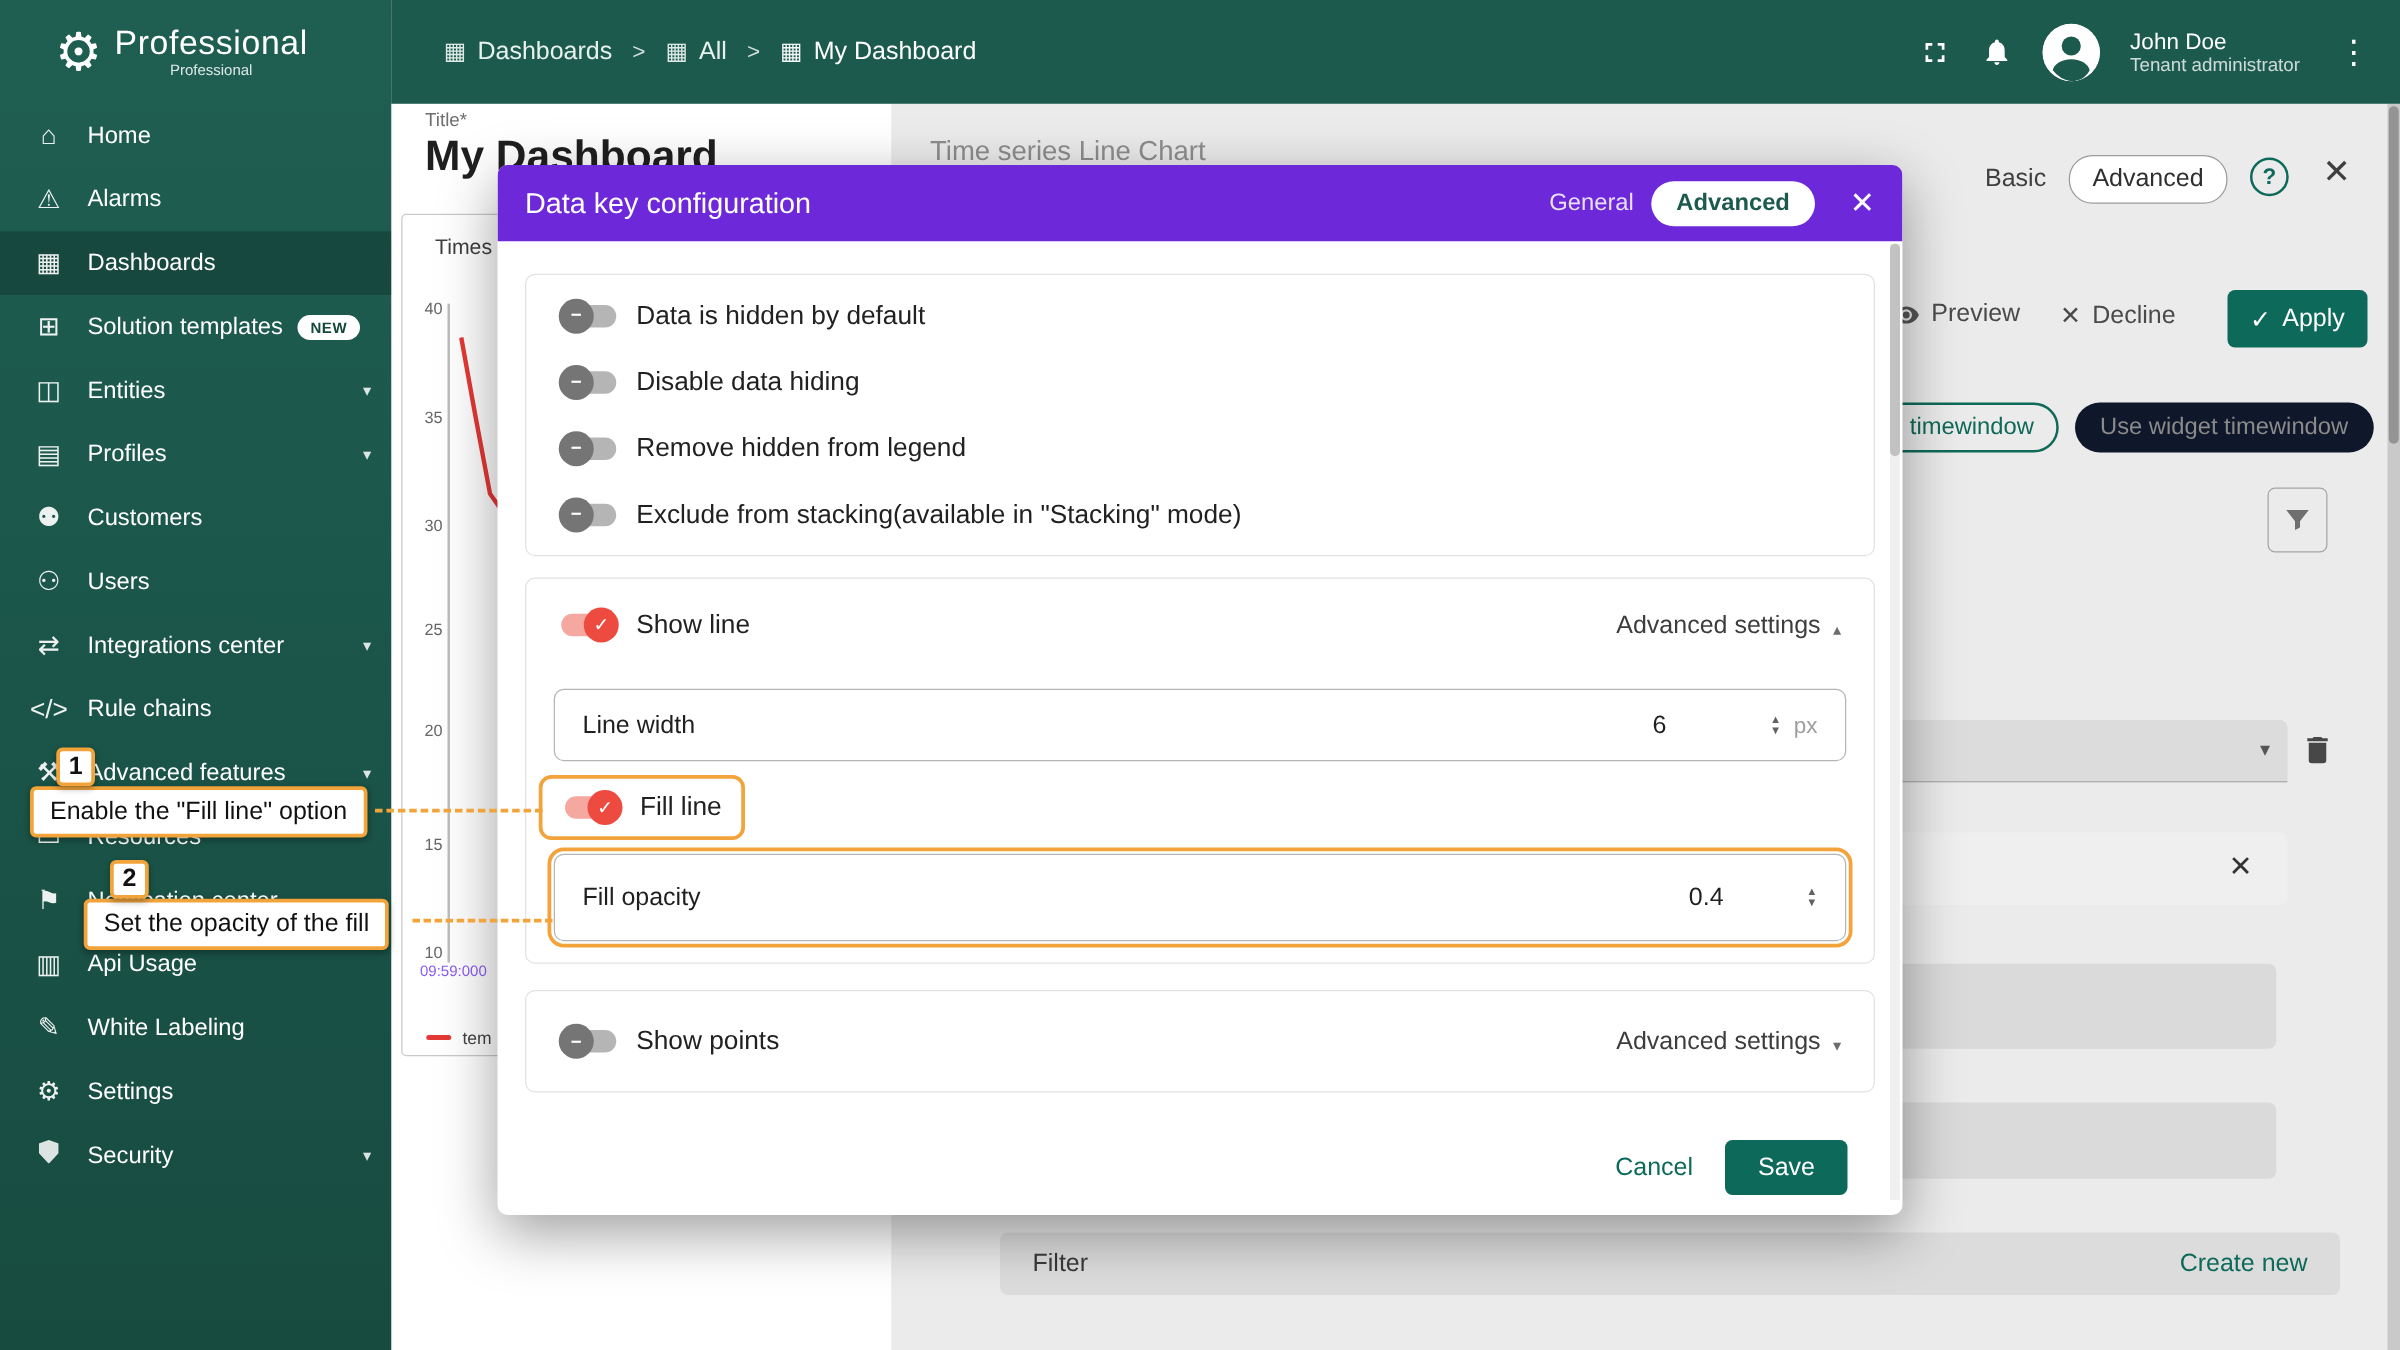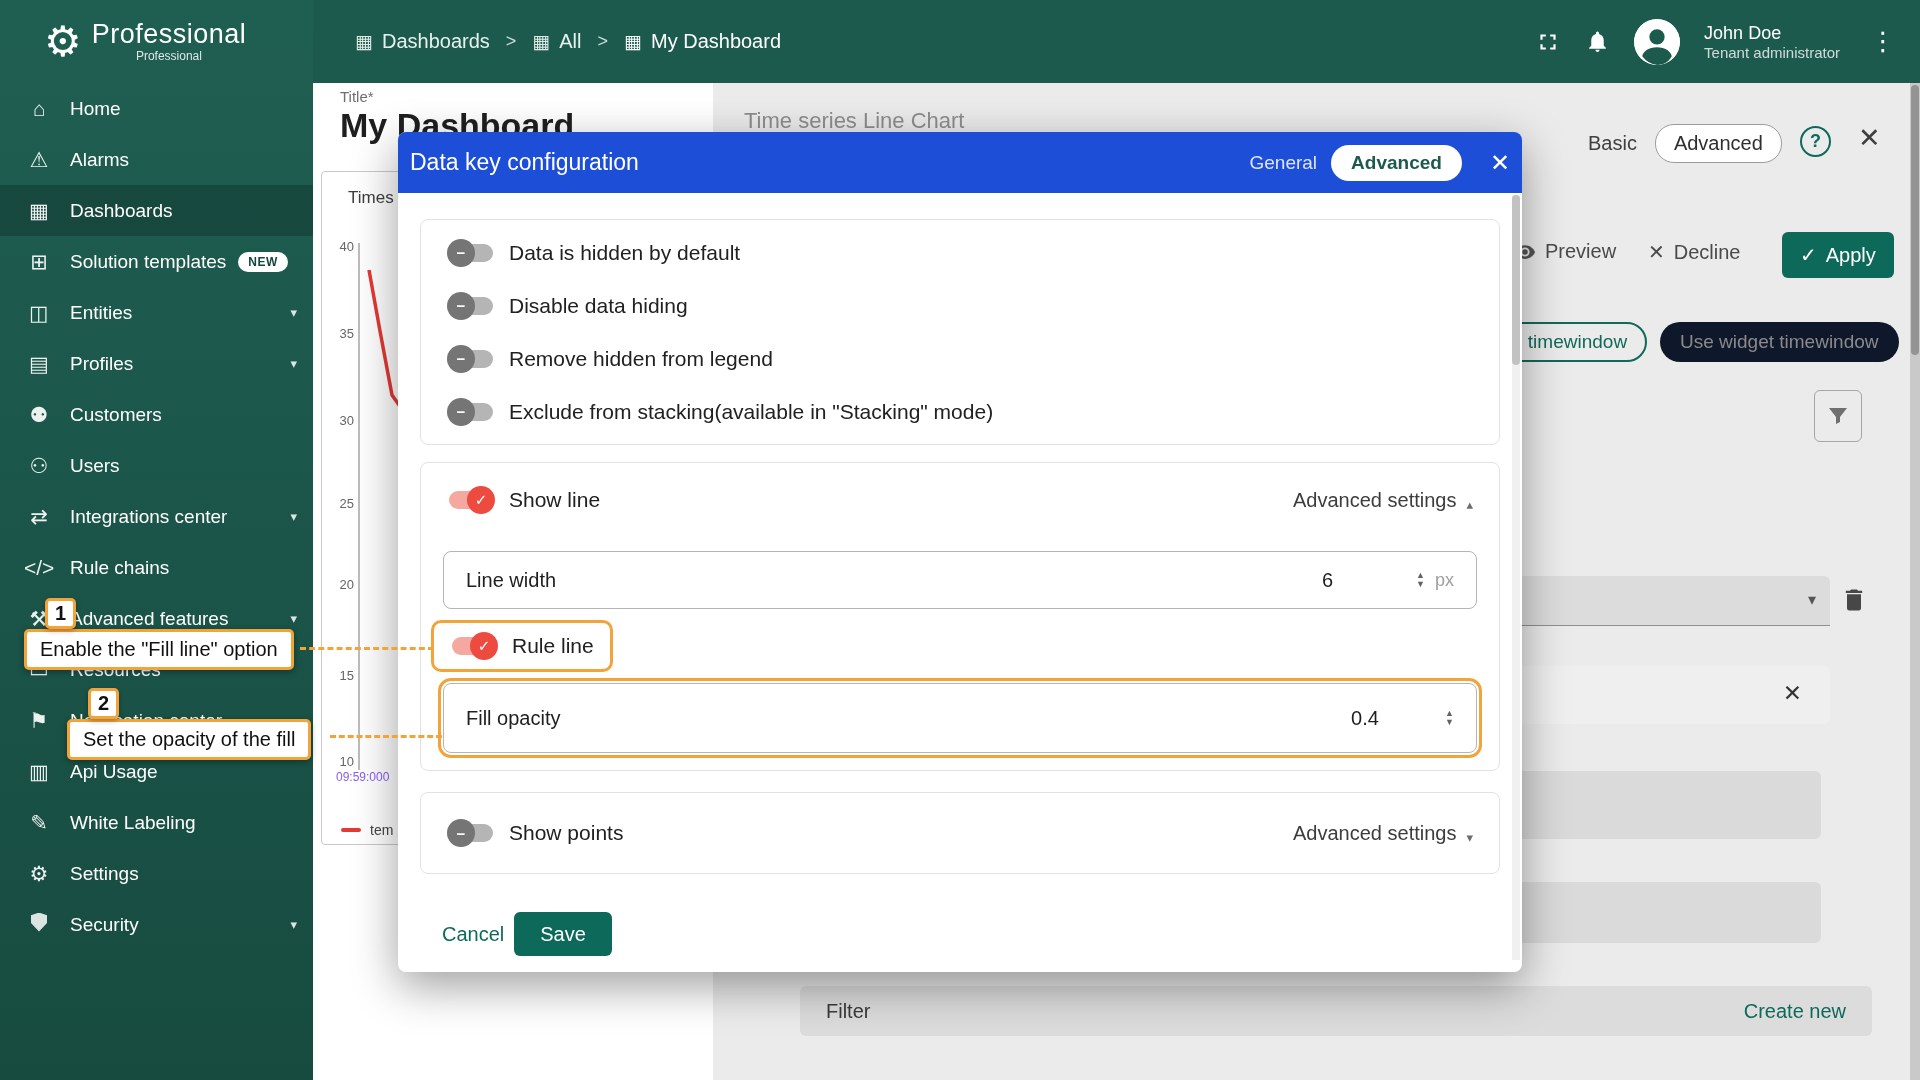--- a/index.html
+++ b/index.html
@@ -97,21 +97,21 @@
   .tgl .thumb { position:absolute; top:0; width:28px; height:28px; border-radius:50%; color:#fff;
                 display:flex; align-items:center; justify-content:center; font-size:15px; font-weight:bold; }
   .tgl.off .track { background:#b5b5b5; }
   .tgl.off .thumb { left:0; background:#757575; }
   .tgl.on .track { background:#f5a89f; }
   .tgl.on .thumb { left:20px; background:#ee4b40; }
 
   
   .modal { position:absolute; left:398px; top:132px; width:1124px; height:840px; background:#fff;
            border-radius:8px; box-shadow:0 14px 46px rgba(0,0,0,.38); z-index:10; overflow:hidden; }
-  .m-header { height:61px; background:#1d4ed8; display:flex; align-items:center; padding:0 12px; }
+  .m-header { height:61px; background:#6d28d9; display:flex; align-items:center; padding:0 22px; }
   .m-title { color:#fff; font-size:23px; font-weight:500; flex:1; }
   .m-tab-general { color:rgba(255,255,255,.85); font-size:19px; padding:7px 14px; cursor:pointer; }
   .m-tab-advanced { background:#fff; color:#1d5a4e; font-size:19px; font-weight:600; border-radius:19px;
                     padding:7px 20px; cursor:pointer; }
   .m-close { color:#fff; font-size:24px; margin-left:28px; cursor:pointer; background:none; border:none; }
   .m-body { padding:0 22px; }
   .card { border:1.5px solid #e2e2e2; border-radius:8px; }
   .card1 { margin-top:26px; padding:6px 0; }
   .t-row { height:53px; display:flex; align-items:center; padding:0 26px; gap:14px; }
   .t-label { font-size:21px; color:#212121; }
@@ -128,21 +128,21 @@
                outline:none; background:transparent; width:56px; }
   .stepper { display:flex; flex-direction:column; align-items:center; margin-left:38px; cursor:pointer; }
   .stepper span { font-size:9px; color:#616161; line-height:1.05; }
   .f-unit { font-size:18px; color:#9e9e9e; margin-left:10px; }
   .fill-row { height:74px; display:flex; align-items:center; padding:0 26px; }
   .hl-wrap { display:inline-flex; align-items:center; gap:14px; padding:9px 16px; margin-left:-16px;
              border:3px solid #f2a43b; border-radius:10px; }
   .field.fo { height:70px; outline:3px solid #f2a43b; outline-offset:2px; }
   .card3 { margin-top:21px; }
   .card3 .feat-row { height:80px; }
-  .m-footer { margin-top:38px; display:flex; align-items:center; gap:10px; padding:0 22px; }
+  .m-footer { margin-top:38px; display:flex; justify-content:flex-end; align-items:center; gap:26px; padding:0 22px; }
   .cancel-btn { background:none; border:none; color:#0d6a5b; font-size:20px; font-weight:500; cursor:pointer; }
   .save-btn { background:#0d6a5b; border:none; color:#fff; font-size:20px; border-radius:6px; height:44px;
               padding:0 26px; cursor:pointer; }
   .m-scroll { position:absolute; right:2px; top:63px; width:8px; height:765px; background:#f0f0f0; }
   .m-thumb { position:absolute; right:2px; top:63px; width:8px; height:170px; background:#c2c2c2; border-radius:4px; }
 
   
   .conn { position:absolute; border-top:3px dashed #f2a43b; z-index:29; }
   .ann-badge { position:absolute; width:31px; height:31px; background:#fff; border:3px solid #f2a43b; border-radius:5px;
                display:flex; align-items:center; justify-content:center; font-size:20px; font-weight:bold; color:#111;
@@ -419,21 +419,21 @@
             <span>▼</span>
           </span>
           <span class="f-unit">px</span>
         </div>
         <div class="fill-row">
           <span class="hl-wrap">
             <span class="tgl on">
                 <span class="track"></span>
                 <span class="thumb">✓</span>
               </span>
-            <span class="t-label">Rule line</span>
+            <span class="t-label">Fill line</span>
           </span>
         </div>
         <div class="field fo">
           <span class="f-label">Fill opacity</span>
           <input class="num-input" value="0.4" style="">
           <span class="stepper">
             <span>▲</span>
             <span>▼</span>
           </span>
         </div>

